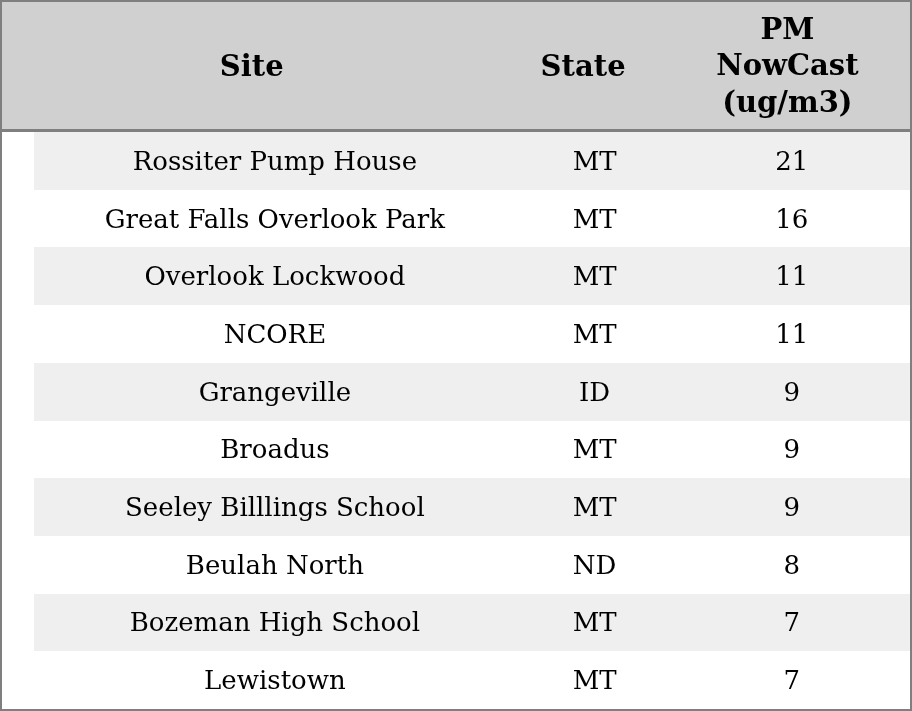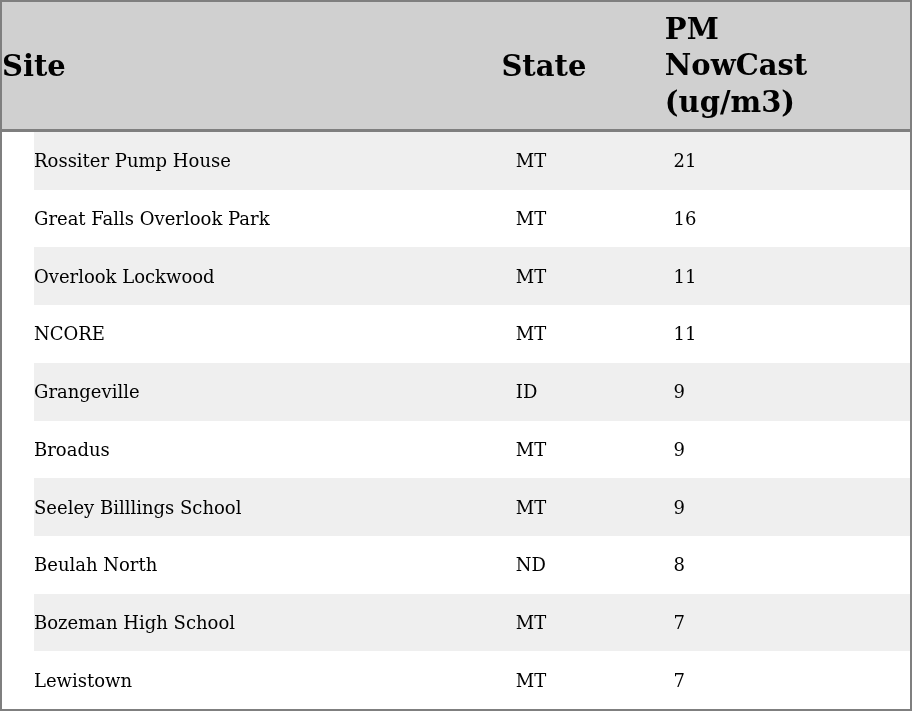--- a/index.html
+++ b/index.html
@@ -25,30 +25,30 @@
     border-bottom: 3px solid #7f7f7f;
     display: flex;
     align-items: center;
     font-weight: bold;
     font-size: 29px;
   }
   .data-row {
     flex: 1 1 auto;
     display: flex;
     align-items: center;
-    font-size: 18px;
+    font-size: 26px;
     background: #ffffff;
     margin-left: 32px;
   }
   
   .data-row:nth-child(even) {
     background: #efefef;
   }
   .cell {
-    text-align: left;
+    text-align: center;
   }
   .cell.site  { width: 55%; }
   .cell.state { width: 18%; }
   .cell.pm    { width: 27%; }
   .header-row .cell.pm {
     white-space: pre-line;
     line-height: 1.25;
   }
 </style>
 </head>

